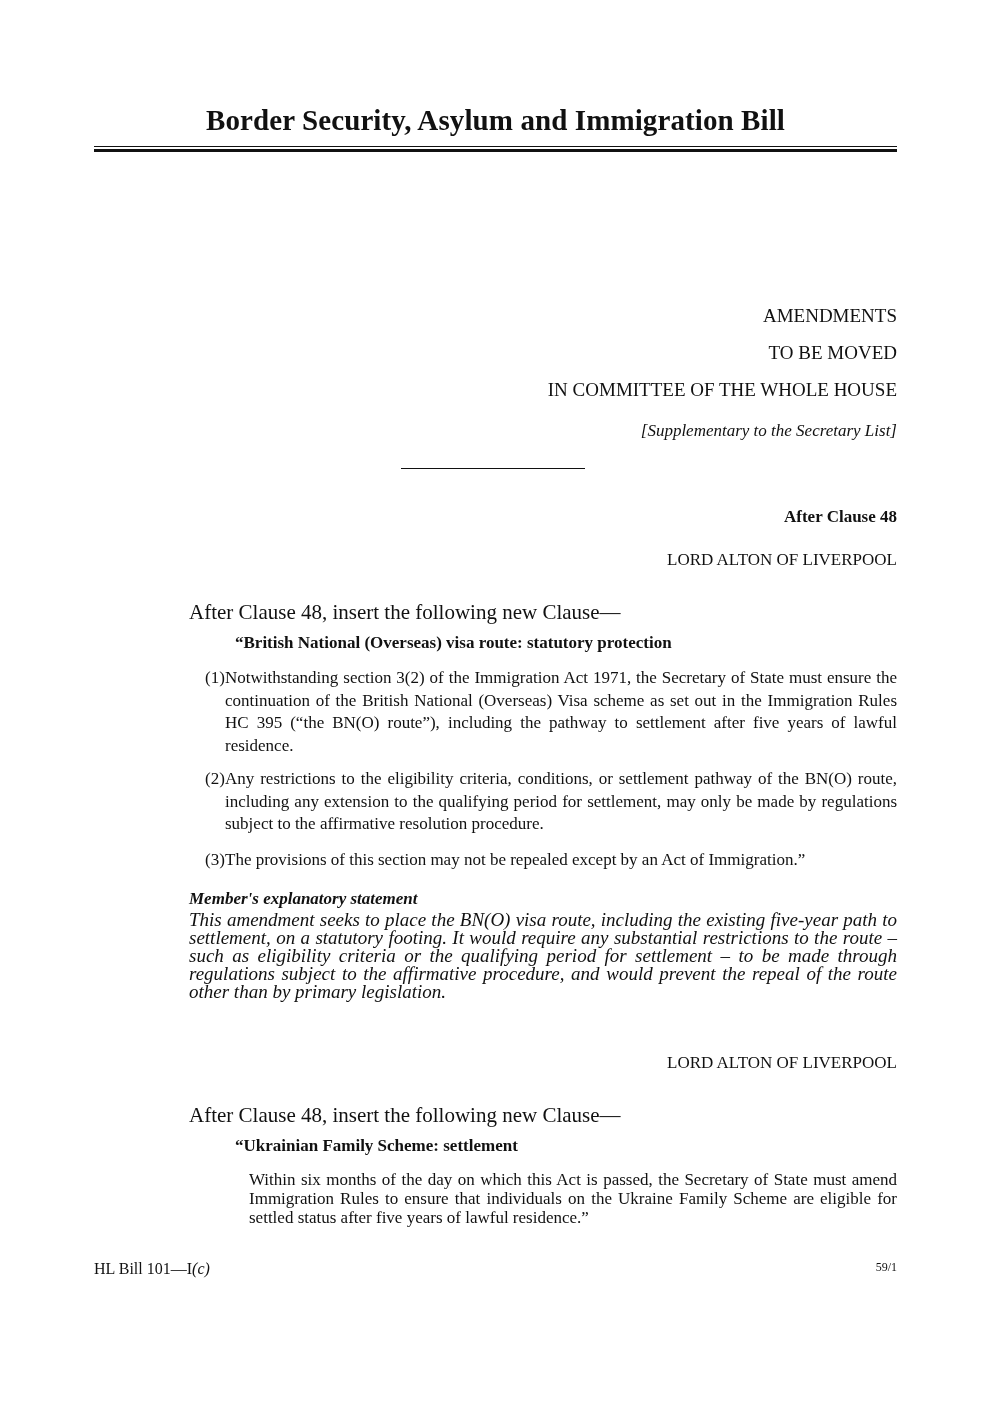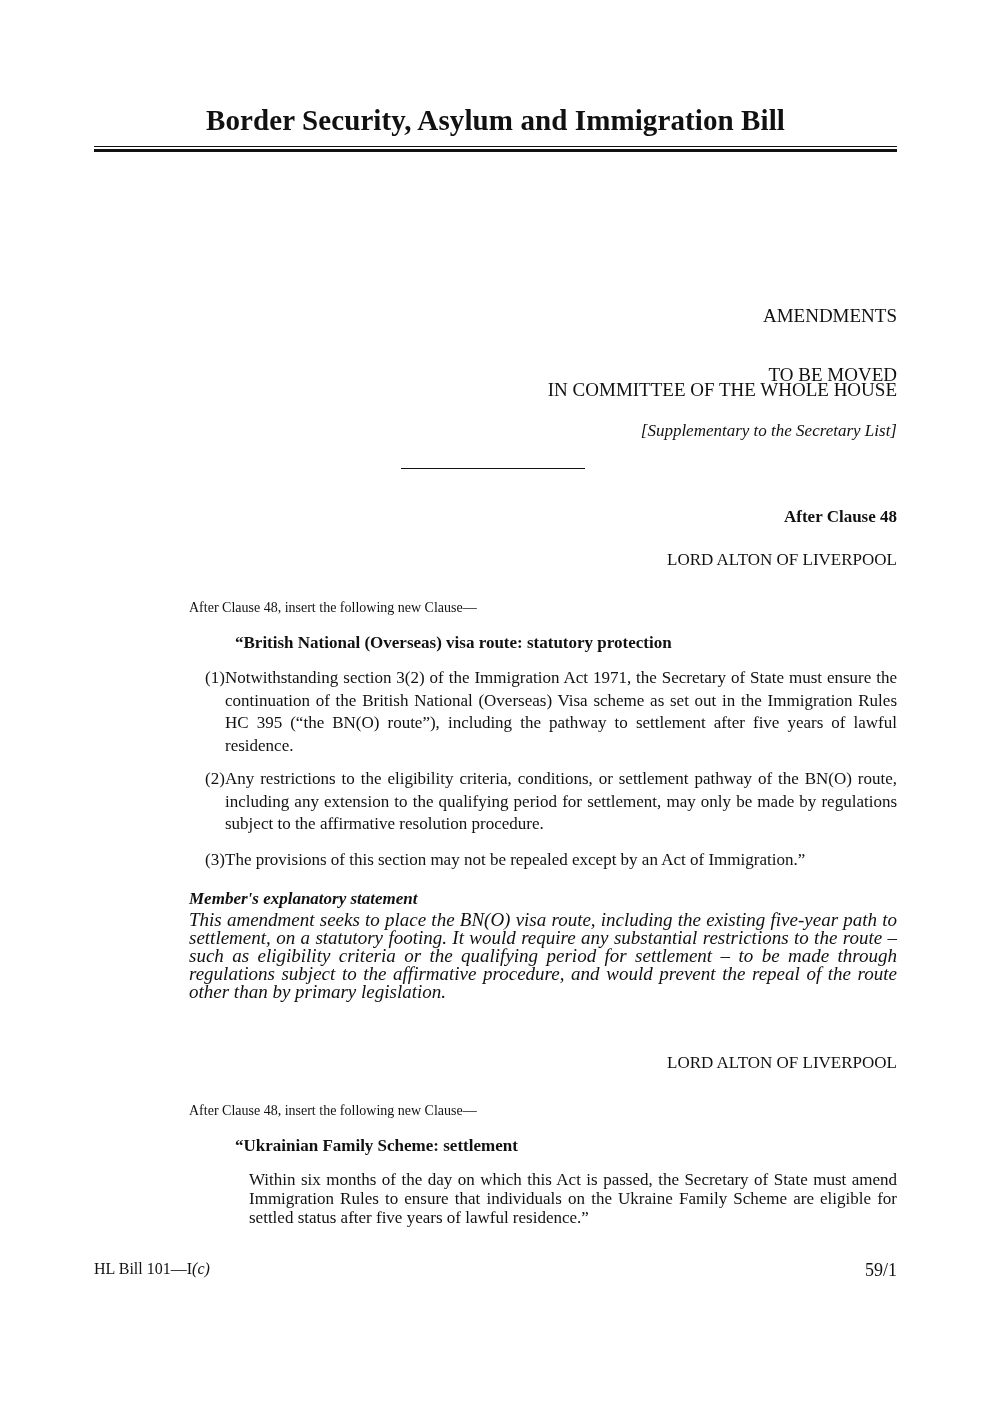--- a/index.html
+++ b/index.html
@@ -11,30 +11,30 @@
     .page-title {
       position: absolute; left: 94px; width: 803px; top: 104px;
       text-align: center; font-weight: bold; font-size: 29px; letter-spacing: 0.1px;
       margin: 0;
     }
     .rule-thin { position: absolute; left: 94px; width: 803px; top: 146px; height: 1px; background: #111; }
     .rule-thick { position: absolute; left: 94px; width: 803px; top: 149px; height: 3px; background: #111; }
 
     .center { position: absolute; left: 94px; width: 803px; text-align: right; font-size: 19px; }
     .h1 { top: 305px; }
-    .h2 { top: 342px; margin-top: 22px; }
+    .h2 { top: 342px; }
     .h3 { top: 379px; }
     .supp { top: 421px; font-style: italic; font-size: 17px; }
     .short-rule { position: absolute; left: 401px; width: 184px; top: 468px; height: 1px; background: #111; }
 
     .after-clause-heading { top: 507px; font-weight: bold; font-size: 17px; }
     .member1 { top: 550px; font-size: 17px; }
     .member2 { top: 1053px; font-size: 17px; }
 
-    .intro { position: absolute; left: 189px; font-size: 14px; }
+    .intro { position: absolute; left: 189px; font-size: 21px; }
     .intro1 { top: 600px; }
     .intro2 { top: 1103px; }
 
     .clause-title { position: absolute; left: 235px; font-weight: bold; font-size: 17px; }
     .ct1 { top: 633px; }
     .ct2 { top: 1136px; }
 
     .subsection { position: absolute; left: 205px; width: 692px; font-size: 17px; line-height: 22.5px; }
     .subsection .num { position: absolute; left: 0; top: 0; width: 40px; }
     .subsection .txt { margin-left: 20px; text-align: justify; }
@@ -42,21 +42,21 @@
     .ss2 { top: 768px; }
     .ss3 { top: 849px; }
     .ss3 .txt { text-align: left; white-space: nowrap; }
 
     .expl-heading { position: absolute; left: 189px; top: 889px; font-weight: bold; font-style: italic; font-size: 17px; }
     .expl-body { position: absolute; left: 189px; width: 708px; top: 911px; font-style: italic; font-size: 19px; line-height: 18px; text-align: justify; }
 
     .ukr-body { position: absolute; left: 249px; width: 648px; top: 1170px; font-size: 17px; line-height: 19px; text-align: justify; }
 
     .footer-left { position: absolute; left: 94px; top: 1260px; font-size: 16px; }
-    .footer-right { position: absolute; right: 94px; top: 1260px; font-size: 18px; }
+    .footer-right { position: absolute; right: 94px; top: 1260px; font-size: 12px; }
     .footer-left i { font-style: italic; }
   </style>
 </head>
 <body>
 
 <h1 class="page-title">Border Security, Asylum and Immigration Bill</h1>
 <div class="rule-thin"></div>
 <div class="rule-thick"></div>
 
 <div class="center h1">AMENDMENTS</div>

